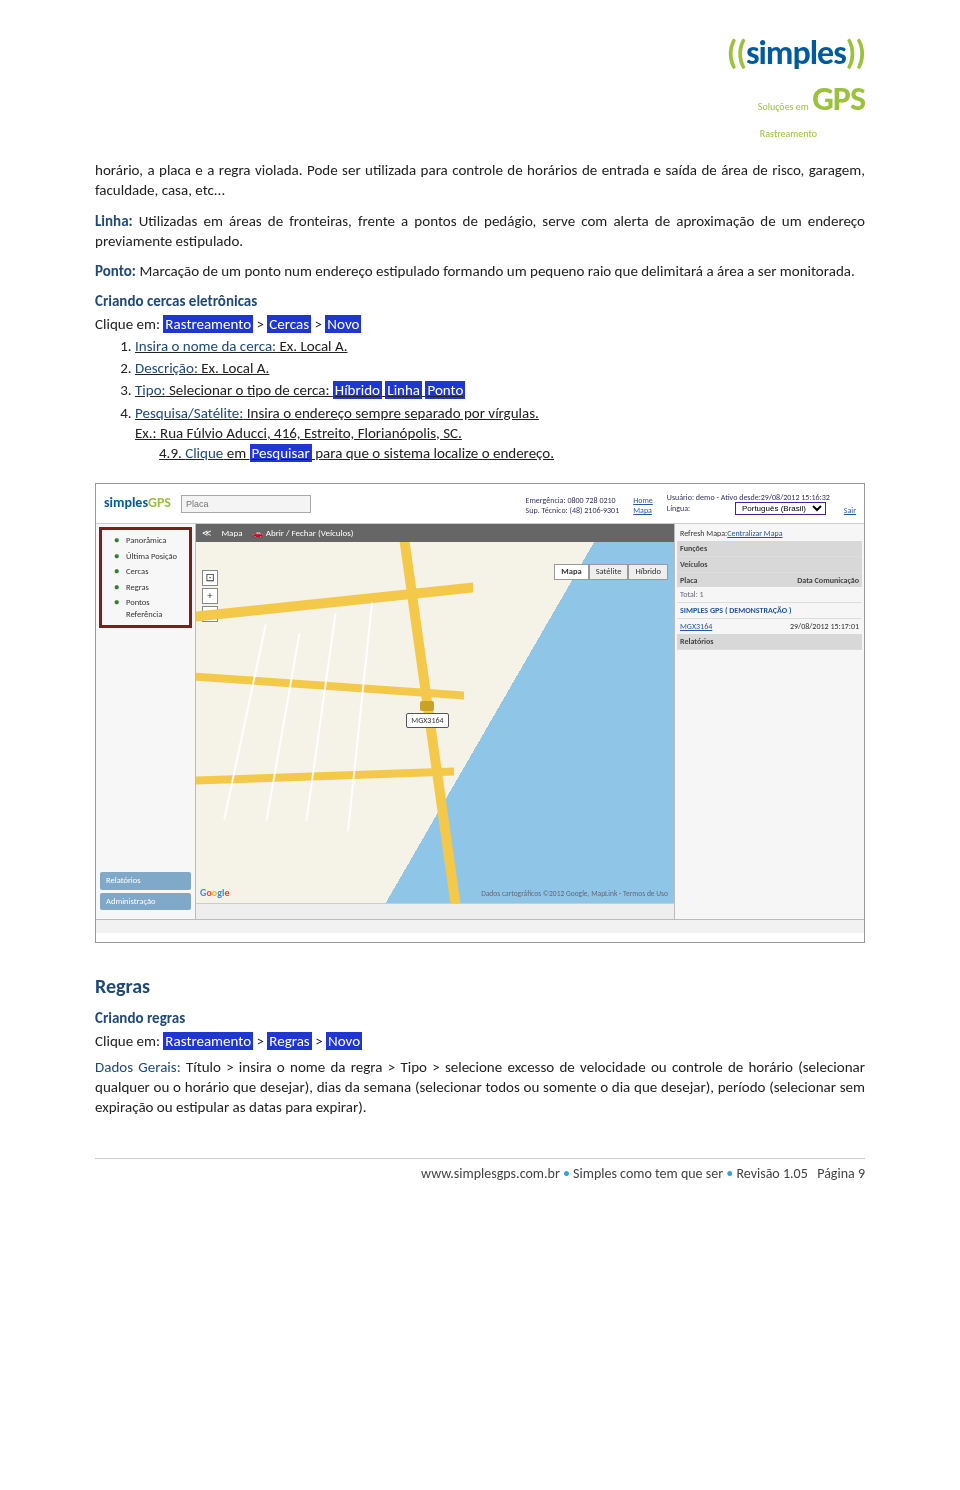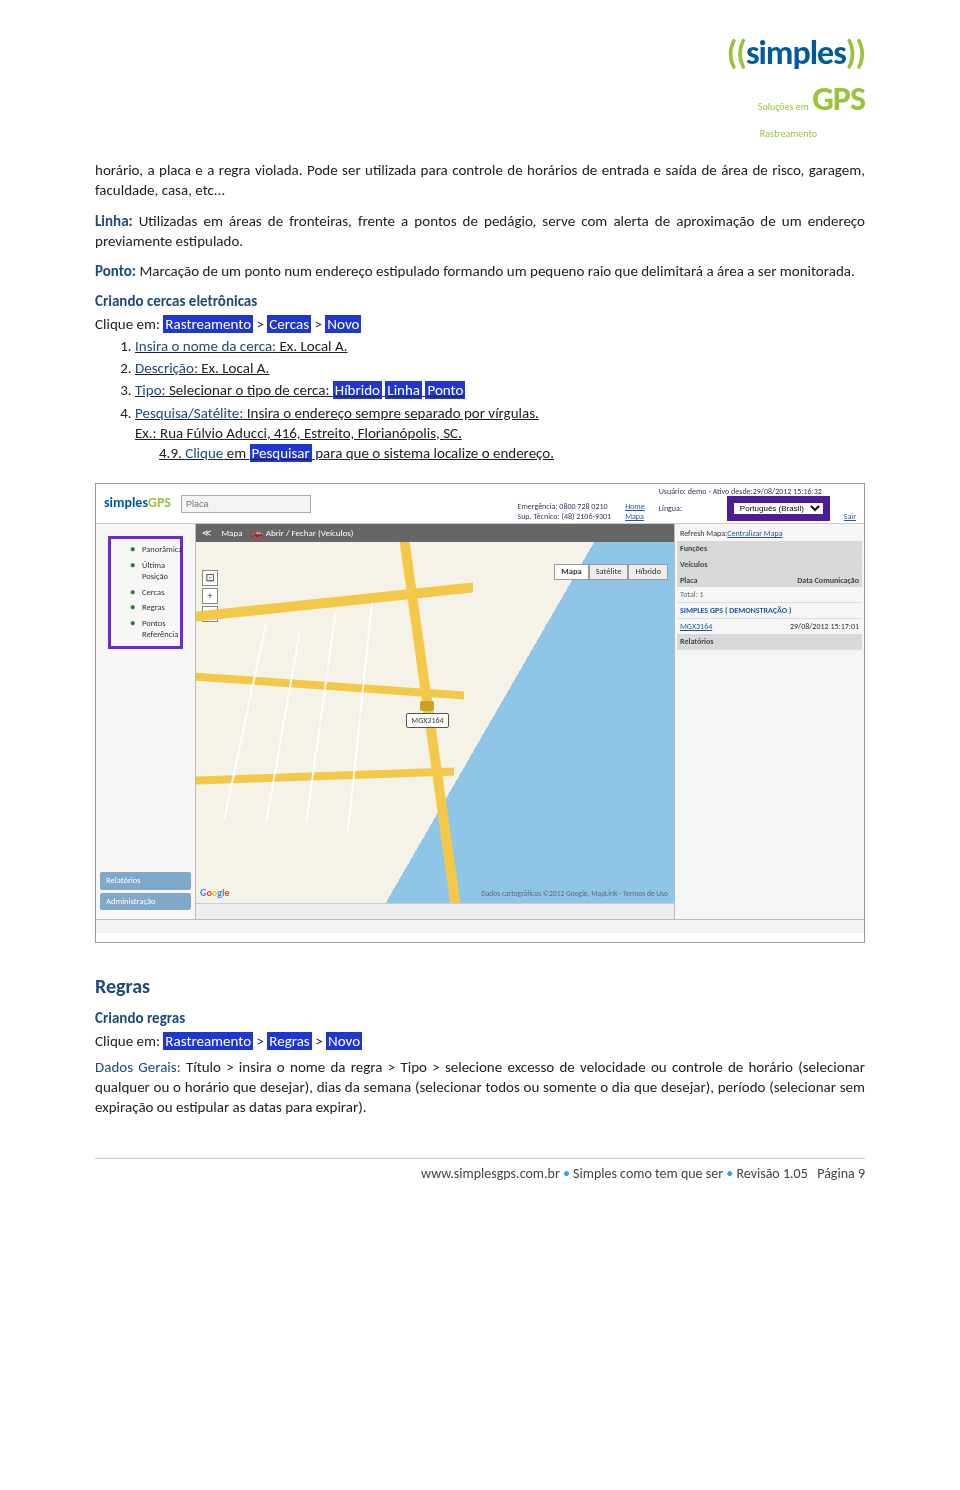--- a/index.html
+++ b/index.html
@@ -54,24 +54,24 @@
     display: flex;
     align-items: center;
     padding: 0 8px;
     gap: 10px;
   }
   .shot-logo { color: #005a9e; font-weight: bold; font-size: 14px; }
   .shot-logo .g { color: #9ac23c; }
   .placa-in { width: 130px; height: 18px; border: 1px solid #aaa; background: #f4f4f4; padding: 0 4px; font-size: 9px; }
   .top-right { margin-left: auto; text-align: left; font-size: 8px; color: #336; line-height: 1.3; display: flex; gap: 14px; align-items: flex-end; }
   .top-right .grp { display:flex; flex-direction:column; }
-  .sel { border:7px solid #4c1d95; font-size:8px; padding:0 2px; background:#fff;margin-left:43px; }
+  .sel { border:1px solid #4c1d95; font-size:8px; padding:0 2px; background:#fff;margin-left:43px; }
   .shot-body { display: flex; height: 395px; }
   .side { width: 100px; border-right: 1px solid #bbb; background: #f7f7f7; position: relative; }
-  .side-red { border: 3px solid #6d28d9; margin: 12px; padding: 3px 17px; }
+  .side-red { border: 3px solid #7f1d1d; margin: 3px; padding: 3px 10px; }
   .side-item { padding: 2px 0 2px 14px; position: relative; font-size: 8.5px; color: #333; }
   .side-item::before { content: "●"; position: absolute; left: 2px; top: 1px; color: #2e7d32; font-size: 9px; }
   .side-bottom { position: absolute; bottom: 6px; left: 0; right: 0; }
   .side-btn { background: #7fa8c9; color: #fff; padding: 3px 6px; margin: 0 4px 3px 4px; border-radius: 2px; font-size: 8.5px; }
   .mapcol { flex: 1; position: relative; display:flex; flex-direction:column; }
   .map-bar { background: #666; color: #fff; height: 18px; display: flex; align-items: center; padding: 0 6px; gap: 10px; font-size: 9px; }
   .map-area { flex:1; position: relative; background: linear-gradient(120deg, #f5f3e8 0 58%, #8fc6e8 58% 100%); overflow:hidden; }
   .road { position:absolute; background:#f4c94a; }
   .road.h1 { top:55px; left:0; width:58%; height:10px; transform:skewY(-6deg);}
   .road.h2 { top:140px; left:0; width:56%; height:8px; transform:skewY(4deg);}

